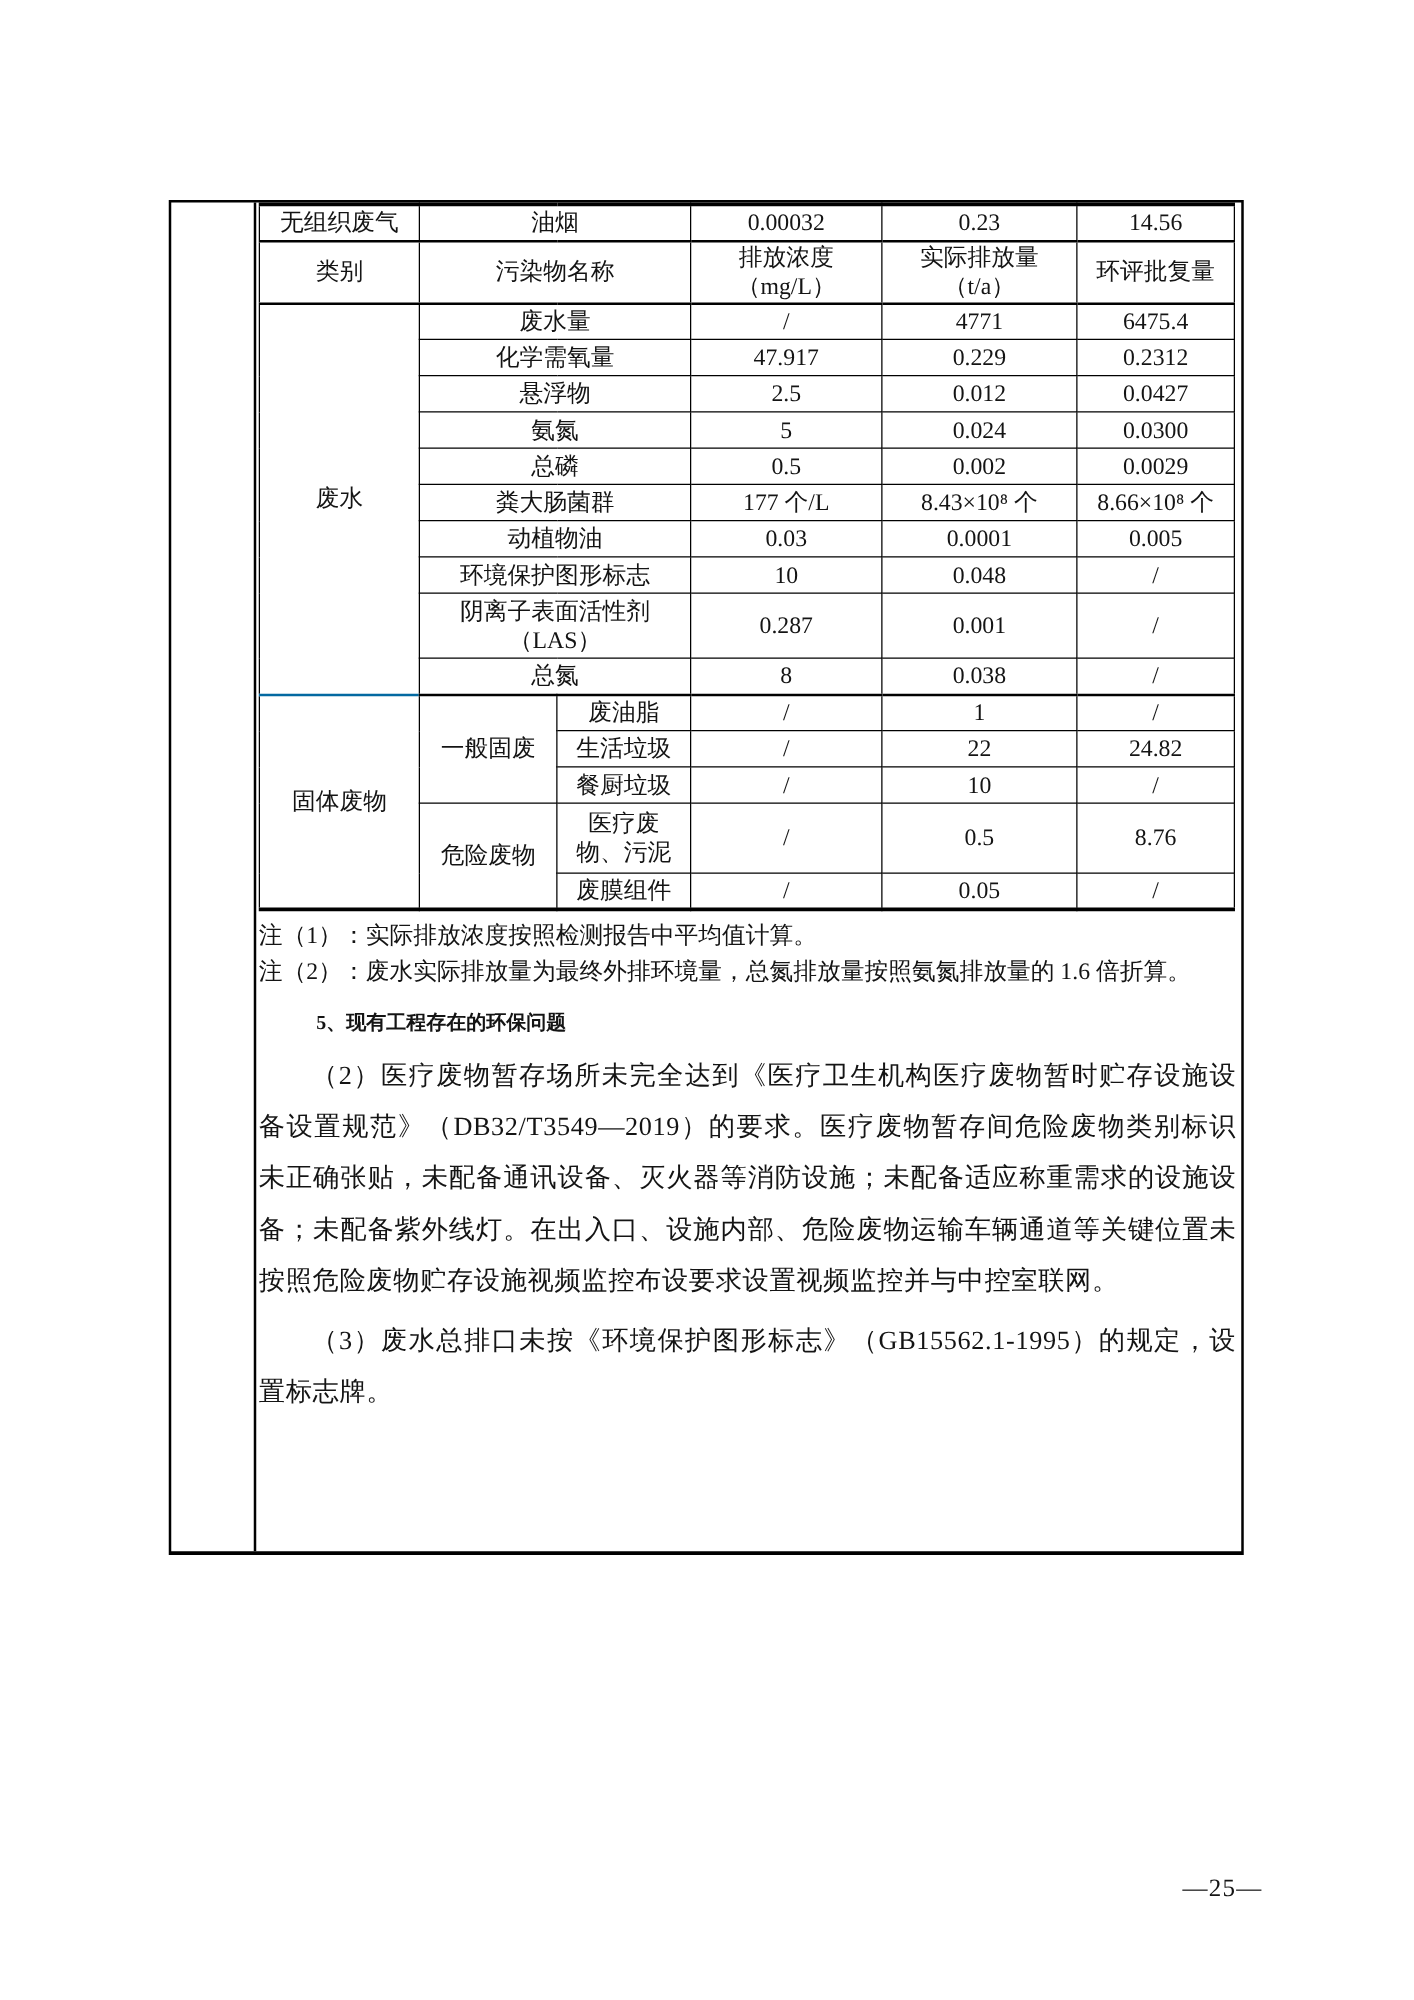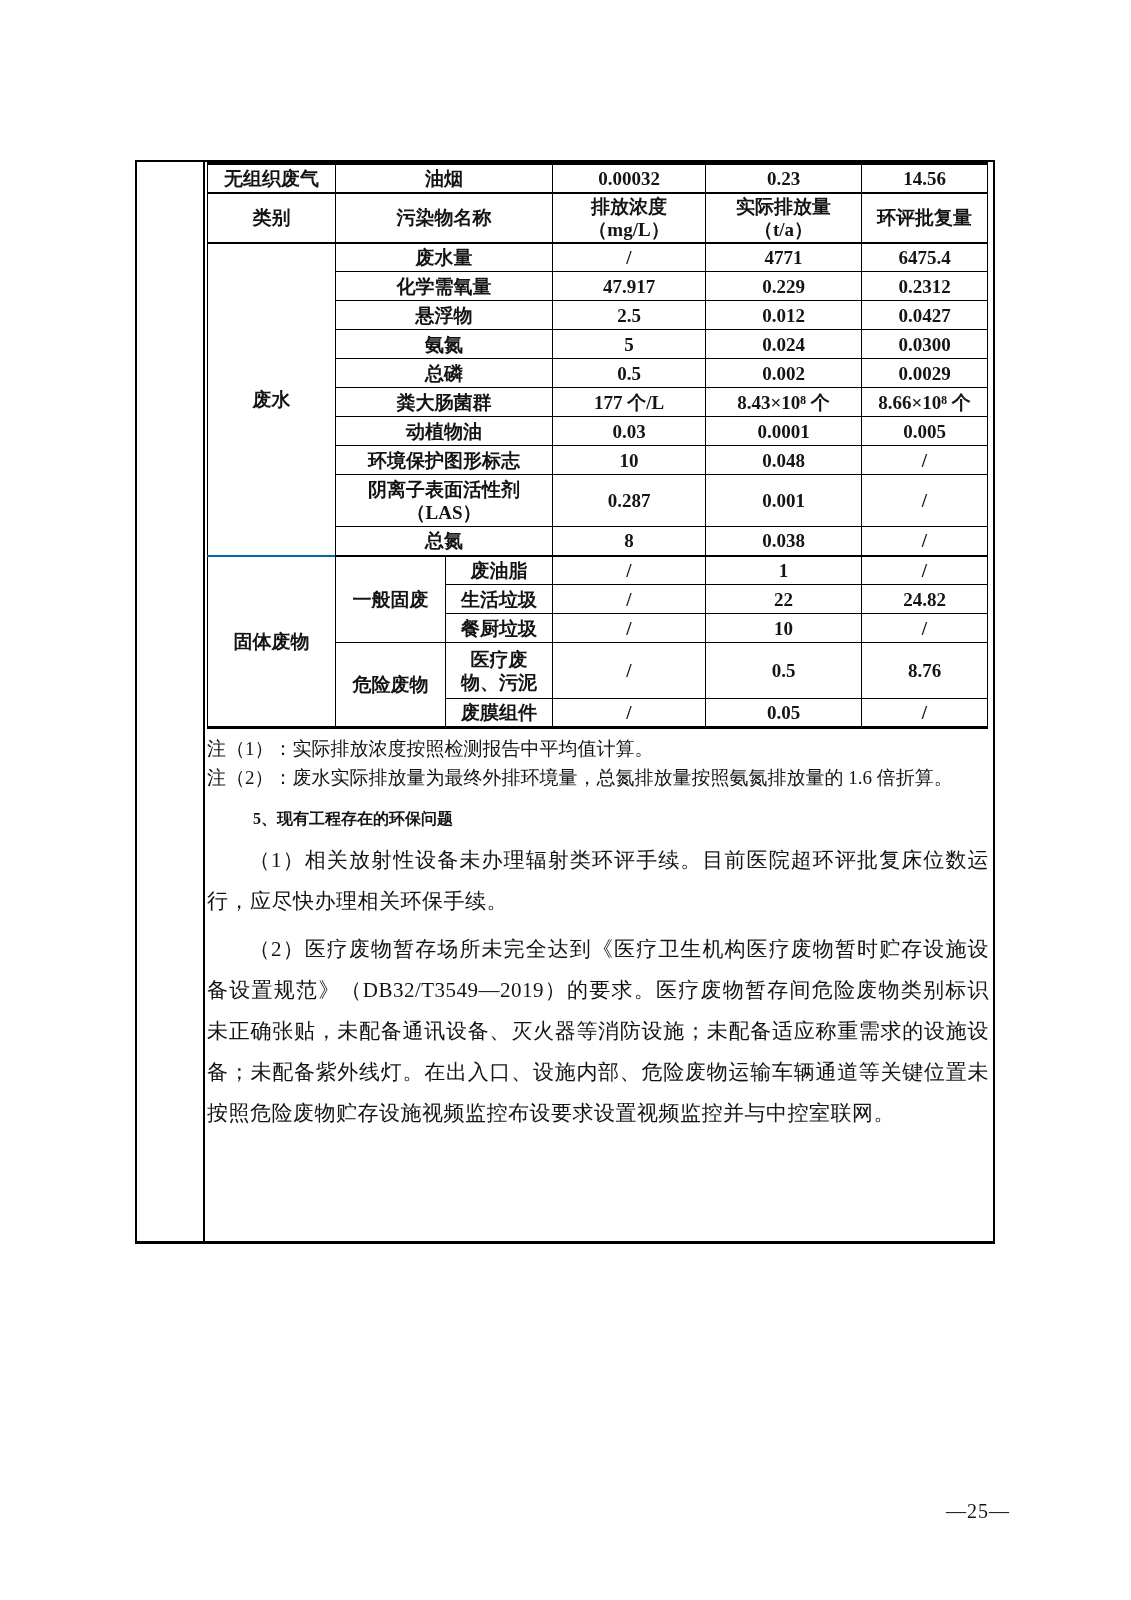--- a/index.html
+++ b/index.html
@@ -14,21 +14,20 @@
   .left-col{
     position:absolute;left:0;top:0;bottom:0;width:66px;
     border-right:2px solid #000;
   }
   .content{
     position:absolute;left:70px;top:0;width:782px;
   }
   table.pollution{
     border-collapse:collapse;table-layout:fixed;width:780px;
     font-size:19px;
-    font-weight:bold;
   }
   table.pollution{border-top:3px solid #000;border-bottom:3px solid #000;}
   .pollution td{
     border:1px solid #000;text-align:center;vertical-align:middle;
     padding:1px 2px;line-height:23px;white-space:pre-line;
     overflow:hidden;
   }
   tr.h1{height:29px;}
   tr.hh{height:50px;}
   tr.h3{height:52px;}
@@ -188,22 +187,22 @@
       </table>
 
       <div class="notes">
         <div class="note-line">注（1）：实际排放浓度按照检测报告中平均值计算。</div>
         <div class="note-line">注（2）：废水实际排放量为最终外排环境量，总氮排放量按照氨氮排放量的 1.6 倍折算。</div>
       </div>
 
       <div class="sec-heading">5、现有工程存在的环保问题</div>
 
       <div class="paras">
-        <p>（1）相关放射性设备未办理辐射类环评手续。目前医院超环评批复床位数运行，应尽快办理相关环保手续。</p>
         <p>（2）医疗废物暂存场所未完全达到《医疗卫生机构医疗废物暂时贮存设施设备设置规范》（DB32/T3549—2019）的要求。医疗废物暂存间危险废物类别标识未正确张贴，未配备通讯设备、灭火器等消防设施；未配备适应称重需求的设施设备；未配备紫外线灯。在出入口、设施内部、危险废物运输车辆通道等关键位置未按照危险废物贮存设施视频监控布设要求设置视频监控并与中控室联网。</p>
+        <p>（3）废水总排口未按《环境保护图形标志》（GB15562.1-1995）的规定，设置标志牌。</p>
       </div>
 
     </div>
   </div>
 
   <div class="page-number">—25—</div>
 
 </div>
 
 </body></html>

